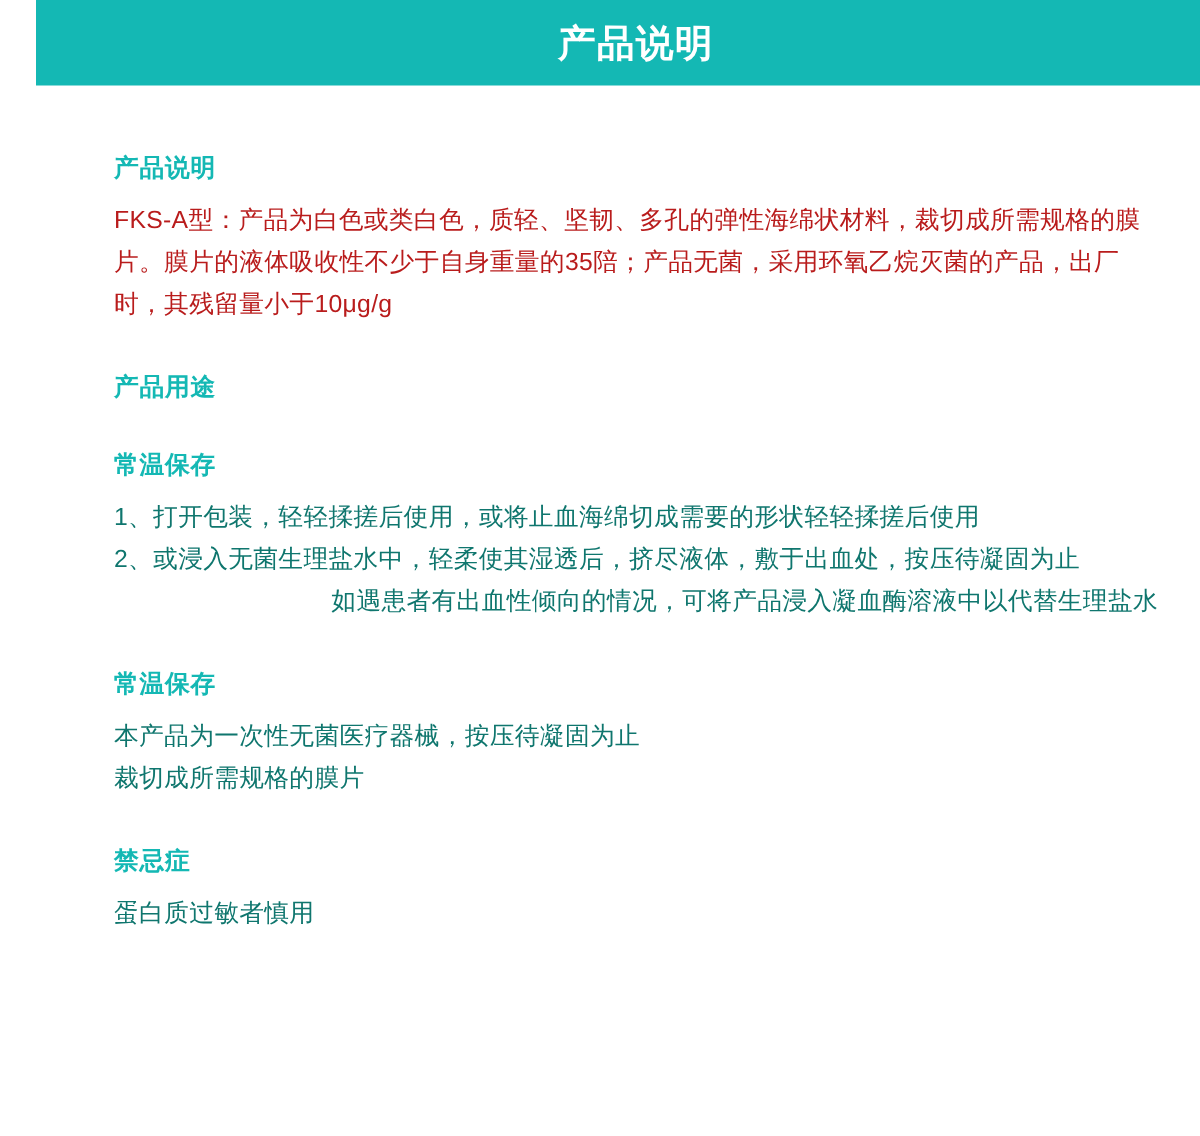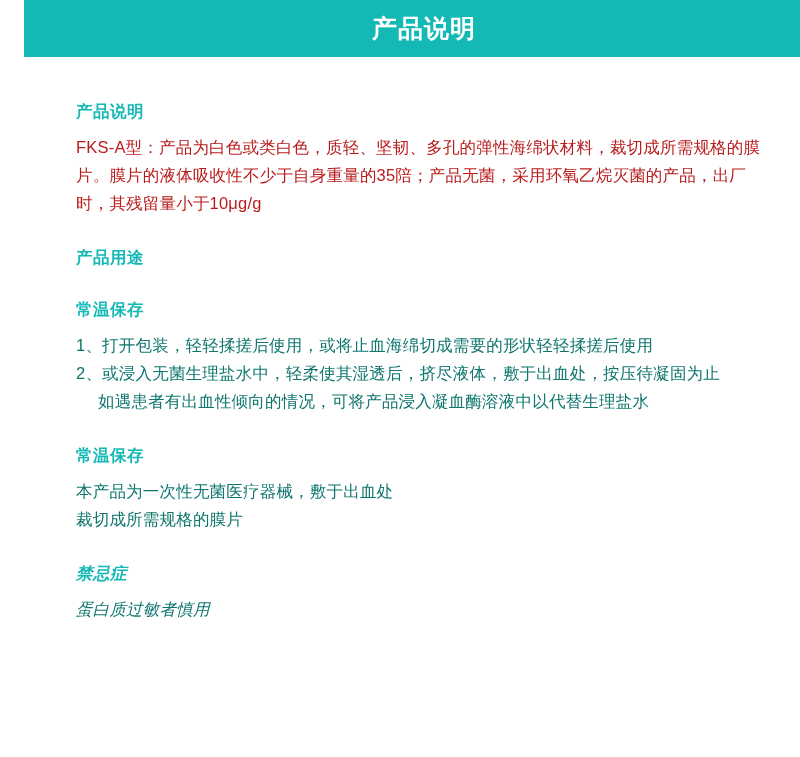--- a/index.html
+++ b/index.html
@@ -56,32 +56,32 @@
   }
   .para {
     font-size: 16.5px;
     line-height: 28px;
     color: #b91c1c;
     letter-spacing: 0.2px;
     max-width: 700px;
   }
   .indent-line {
     padding-left: 22px;
+    text-align: right;
   }
   .two-col {
     display: flex;
     margin-top: 12px;
   }
   .col {
     width: 50%;
   }
   .col-left {
     width: 293px;
     flex: none;
-    font-style: italic;
   }
 </style>
 </head>
 <body>
 
 <div class="page">
 
   <div class="header-bar">
     <div class="header-title">产品说明</div>
   </div>
@@ -99,21 +99,21 @@
 
     <div class="section">
       <div class="section-title">常温保存</div>
       <div class="body-line">1、打开包装，轻轻揉搓后使用，或将止血海绵切成需要的形状轻轻揉搓后使用</div>
       <div class="body-line">2、或浸入无菌生理盐水中，轻柔使其湿透后，挤尽液体，敷于出血处，按压待凝固为止</div>
       <div class="body-line indent-line">如遇患者有出血性倾向的情况，可将产品浸入凝血酶溶液中以代替生理盐水</div>
     </div>
 
     <div class="section">
       <div class="section-title">常温保存</div>
-      <div class="body-line">本产品为一次性无菌医疗器械，敷于出血处</div>
+      <div class="body-line">本产品为一次性无菌医疗器械，按压待凝固为止</div>
       <div class="body-line">裁切成所需规格的膜片</div>
     </div>
 
     <div class="two-col">
       <div class="col col-left">
         <div class="section-title">禁忌症</div>
         <div class="body-line">蛋白质过敏者慎用</div>
       </div>
     </div>
 

